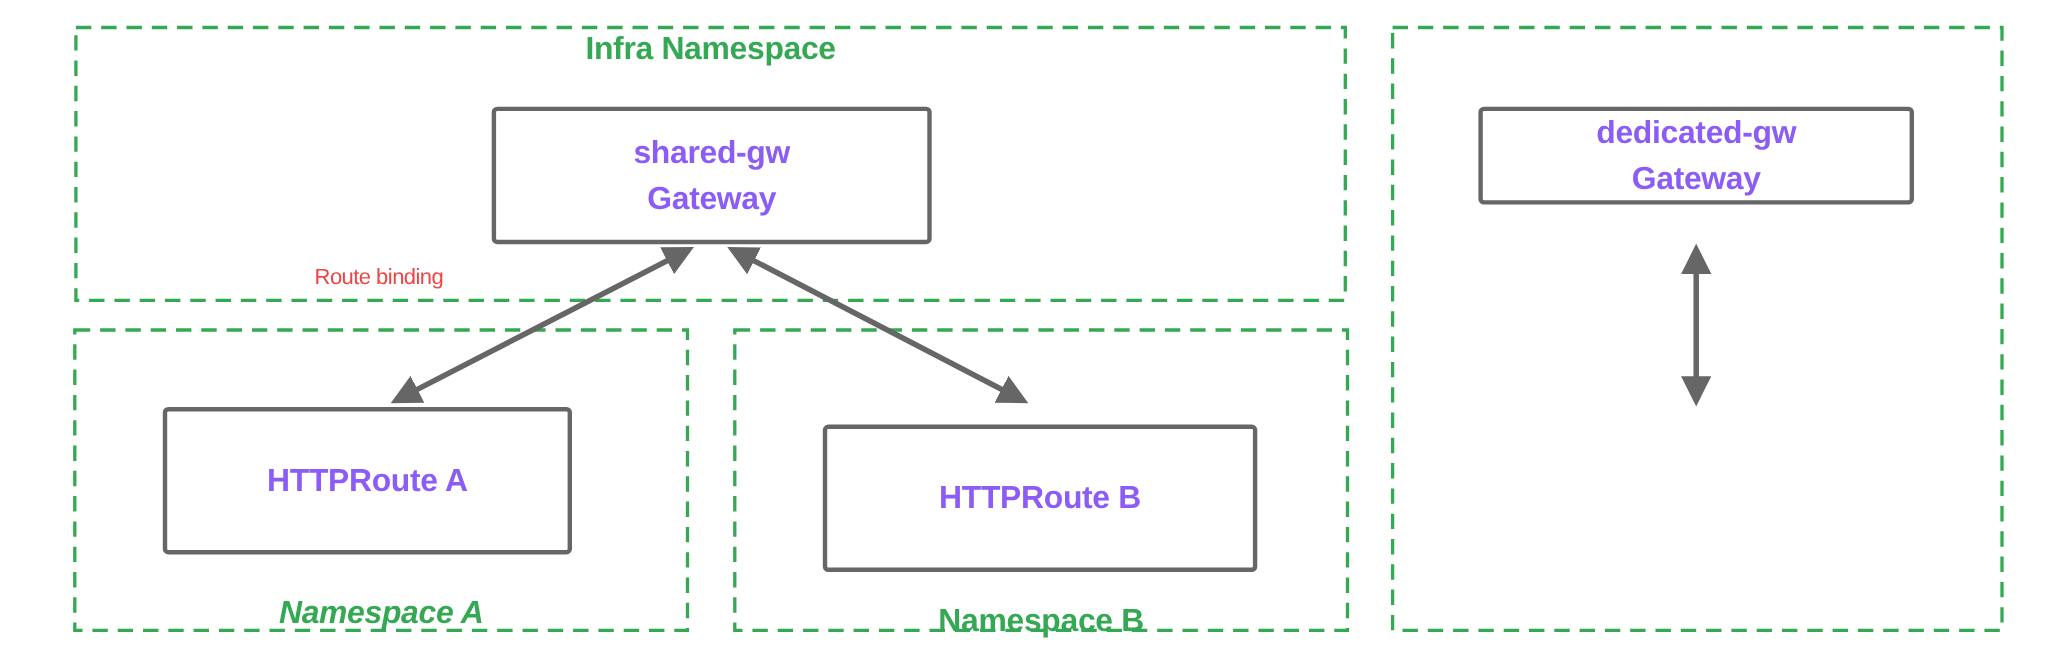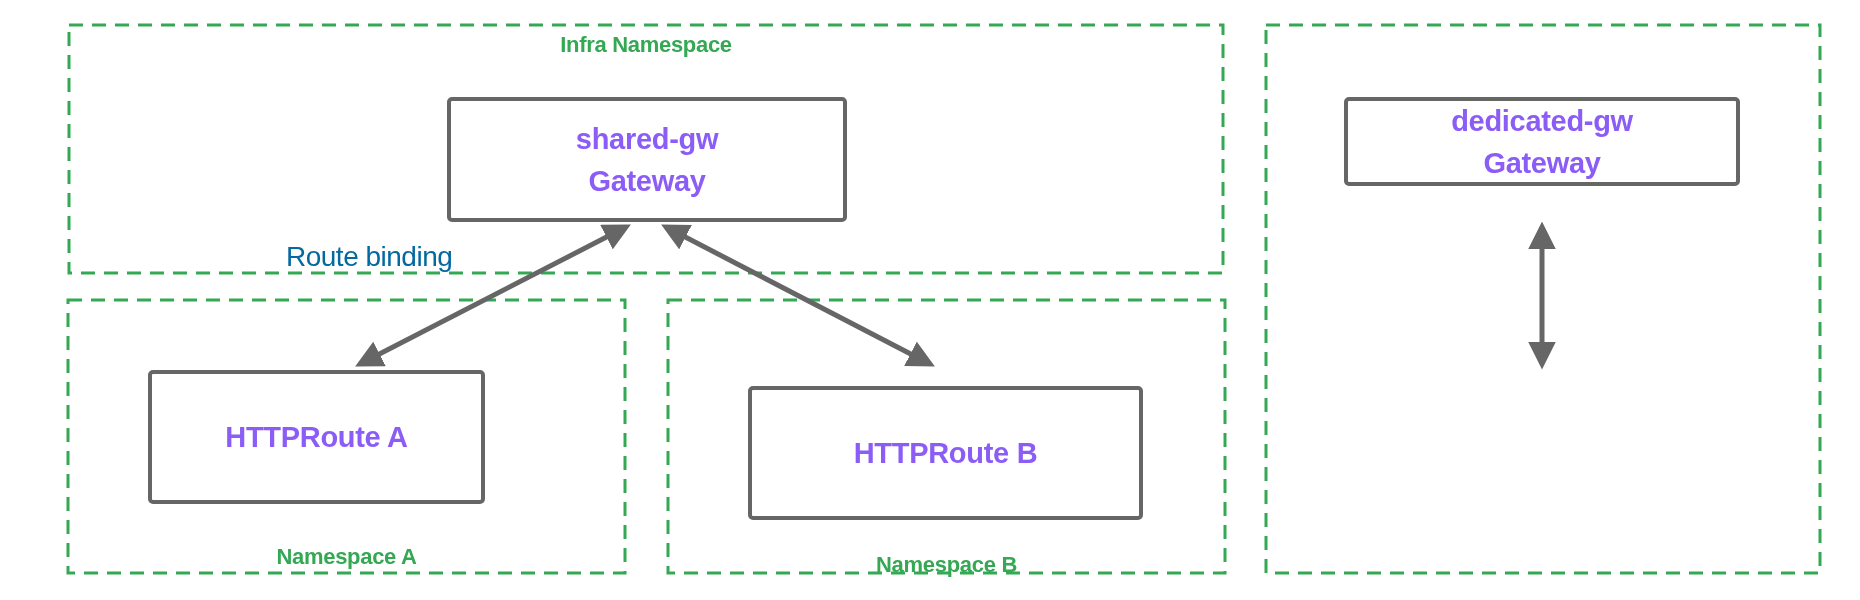--- a/index.html
+++ b/index.html
@@ -18,21 +18,21 @@
   .layer-svg {
     position: absolute;
     left: 0; top: 0;
     width: 1860px;
     height: 600px;
   }
   .ns-label {
     position: absolute;
     text-align: center;
     font-weight: bold;
-    font-size: 22px;
+    font-size: 29px;
     letter-spacing: -0.3px;
     color: #34A853;
     line-height: 34px;
   }
   .node-box {
     position: absolute;
     box-sizing: border-box;
     background: #ffffff;
     border: 4px solid #666666;
     border-radius: 5px;
@@ -42,34 +42,34 @@
     justify-content: center;
     text-align: center;
     font-weight: bold;
     font-size: 29px;
     letter-spacing: -0.3px;
     color: #8b5cf6;
     line-height: 42px;
   }
   .annotation {
     position: absolute;
-    font-size: 28px;
+    font-size: 20px;
     font-weight: 400;
-    color: #0369a1;
+    color: #ef4444;
     letter-spacing: -0.5px;
     white-space: nowrap;
   }
   
   .box-shared-gw    { left: 447px;  top: 97px;  width: 400px; height: 125px; }
   .box-dedicated-gw { left: 1344px; top: 97px;  width: 396px; height: 89px; }
-  .box-route-a      { left: 148px;  top: 370px; width: 337px; height: 134px; }
+  .box-route-a      { left: 148px;  top: 370px; width: 372px; height: 134px; }
   .box-route-b      { left: 748px;  top: 370px; width: 395px; height: 134px; margin-top: 16px; }
   .box-route-c      { left: 1345px; top: 370px; width: 395px; height: 134px; }
   .label-infra { left: 69px;   top: 28px;  width: 1154px; }
-  .label-ns-a  { left: 68px;   top: 540px; width: 557px; }
+  .label-ns-a  { left: 68px;   top: 540px; width: 557px; font-style: italic; }
   .label-ns-b  { left: 668px;  top: 548px; width: 557px; }
   .label-ns-c  { left: 1266px; top: 540px; width: 554px; }
   .label-route-binding { left: 286px; top: 241px; }
 </style>
 </head>
 <body>
 
 <div class="canvas">
 
   <svg class="layer-svg" viewBox="0 0 1860 600" xmlns="http://www.w3.org/2000/svg">

